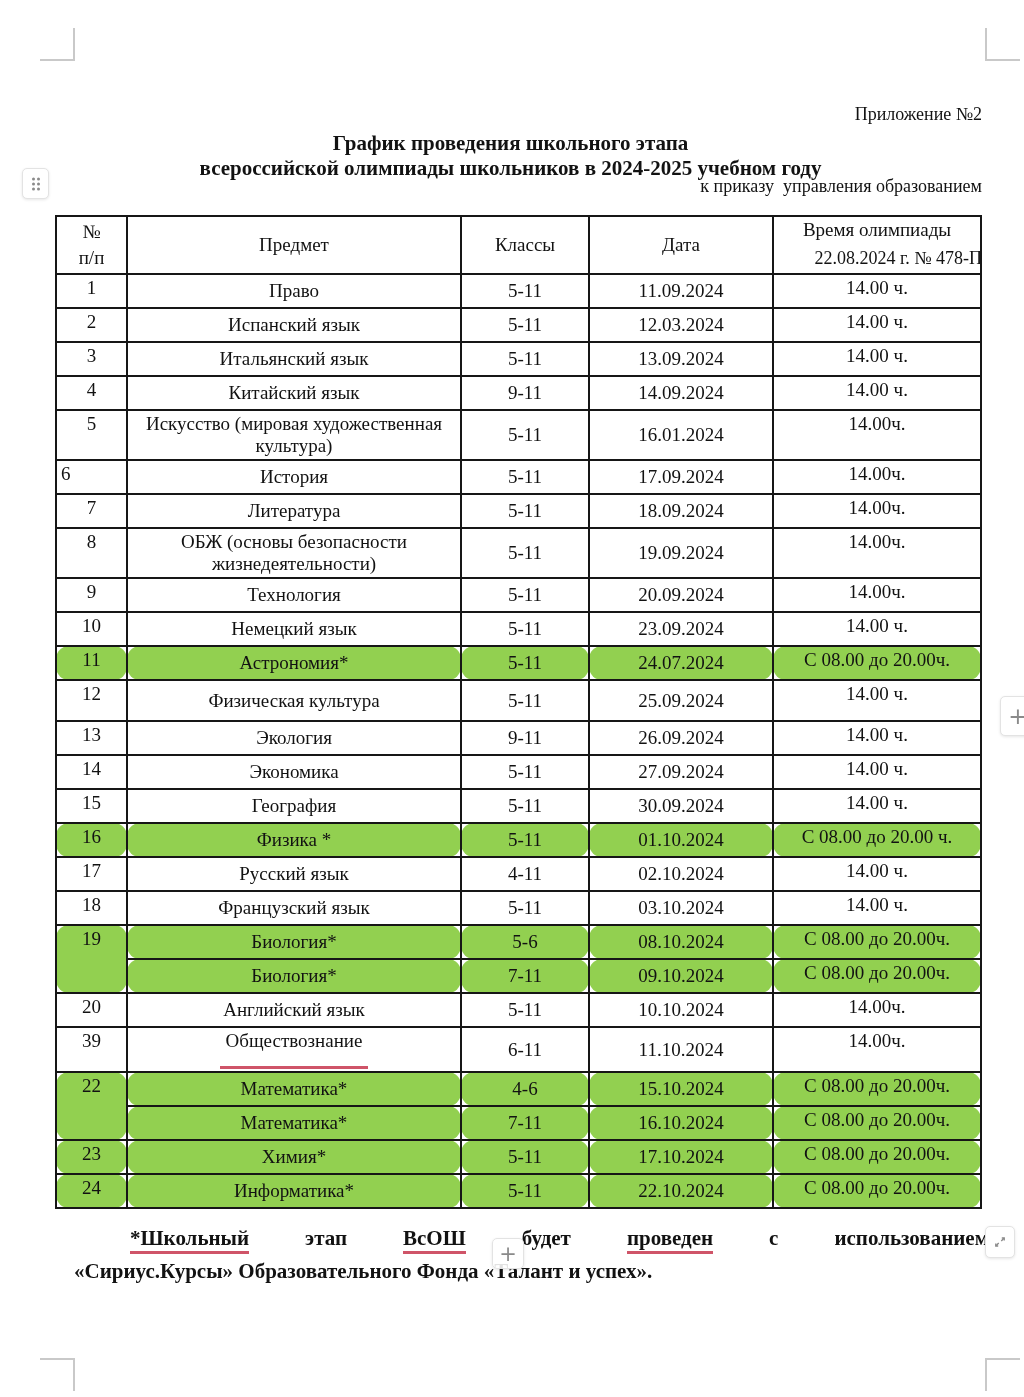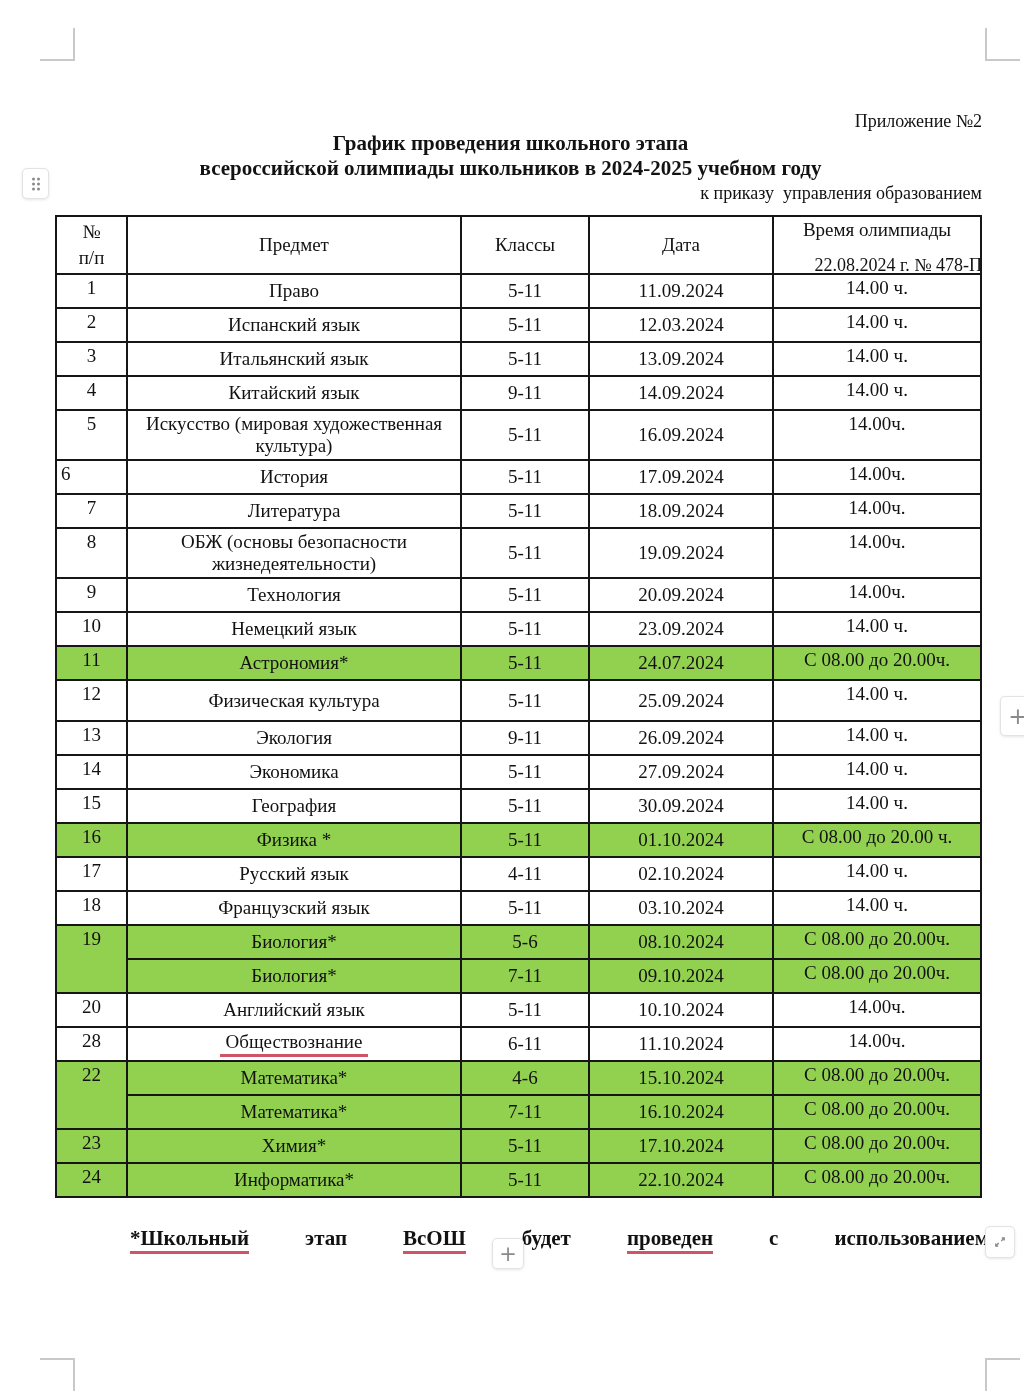--- a/index.html
+++ b/index.html
@@ -20,21 +20,21 @@
 
   
   .crop{position:absolute;width:33px;height:31px;border:0 solid #c9c9c9;}
   .crop.tl{left:40px;top:28px;border-right-width:2px;border-bottom-width:2px;}
   .crop.tr{left:985px;top:28px;border-left-width:2px;border-bottom-width:2px;}
   .crop.bl{left:40px;top:1358px;border-right-width:2px;border-top-width:2px;}
   .crop.br{left:985px;top:1358px;border-left-width:2px;border-top-width:2px;}
 
   
   .doc-header{
-    position:absolute;top:62px;right:42px;
+    position:absolute;top:55px;right:42px;
     text-align:right;font-size:18px;line-height:1.33;
     white-space:pre-wrap;
   }
 
   .doc-title{
     position:absolute;top:131px;left:55px;width:911px;
     text-align:center;font-weight:bold;font-size:21px;line-height:1.2;
   }
 
   
@@ -51,26 +51,26 @@
     overflow:hidden;
   }
   .schedule thead tr{height:58px;}
   .schedule tbody tr{height:34px;}
   .schedule tbody tr.tall{height:41px;}
   .col-num{width:61px;vertical-align:top;}
   .col-subject{width:324px;vertical-align:middle;margin-left:28px;}
   .col-classes{width:118px;vertical-align:middle;}
   .col-date{width:174px;vertical-align:middle;}
   .col-time{width:198px;vertical-align:top;}
-  .schedule tbody tr.green td{background:var(--green);}
+  .schedule tbody tr.green td{background:var(--green);border-radius:13px;}
   .hdr-num div{line-height:1.35;}
   .spell-marked{
     display:inline-block;
     border-bottom:3px solid var(--red);
-    padding:0 6px 1px 6px;
+    padding:0 6px 14px 6px;
   }
 
   
   .doc-footer{
     position:absolute;top:1222px;left:74px;width:915px;
     font-weight:bold;font-size:21px;line-height:1.55;
   }
   .f-line{text-align:justify;text-align-last:justify;}
   .f-line.first{text-indent:56px;}
   .f-line.last{text-align-last:left;}
@@ -152,21 +152,21 @@
         <td class="col-num">4</td>
         <td class="col-subject"><span>Китайский язык</span></td>
         <td class="col-classes">9-11</td>
         <td class="col-date">14.09.2024</td>
         <td class="col-time">14.00 ч.</td>
       </tr>
       <tr>
         <td class="col-num">5</td>
         <td class="col-subject"><span>Искусство (мировая художественная культура)</span></td>
         <td class="col-classes">5-11</td>
-        <td class="col-date">16.09.2024</td>
+        <td class="col-date">16.01.2024</td>
         <td class="col-time">14.00ч.</td>
       </tr>
       <tr>
         <td class="col-num" style="text-align: left;">6</td>
         <td class="col-subject"><span>История</span></td>
         <td class="col-classes">5-11</td>
         <td class="col-date">17.09.2024</td>
         <td class="col-time">14.00ч.</td>
       </tr>
       <tr>
@@ -267,21 +267,21 @@
         <td class="col-time">С 08.00 до 20.00ч.</td>
       </tr>
       <tr>
         <td class="col-num">20</td>
         <td class="col-subject"><span>Английский язык</span></td>
         <td class="col-classes">5-11</td>
         <td class="col-date">10.10.2024</td>
         <td class="col-time">14.00ч.</td>
       </tr>
       <tr>
-        <td class="col-num">28</td>
+        <td class="col-num">39</td>
         <td class="col-subject"><span class="spell-marked">Обществознание</span></td>
         <td class="col-classes">6-11</td>
         <td class="col-date">11.10.2024</td>
         <td class="col-time">14.00ч.</td>
       </tr>
       <tr class="green">
         <td class="col-num" rowspan="2">22</td>
         <td class="col-subject"><span>Математика*</span></td>
         <td class="col-classes">4-6</td>
         <td class="col-date">15.10.2024</td>
@@ -305,20 +305,21 @@
         <td class="col-subject"><span>Информатика*</span></td>
         <td class="col-classes">5-11</td>
         <td class="col-date">22.10.2024</td>
         <td class="col-time">С 08.00 до 20.00ч.</td>
       </tr>
     </tbody>
 </table>
 
 <div class="doc-footer" id="footer">
     <div class="f-line first"><span class="marked">*Школьный</span><span> этап </span><span class="marked">ВсОШ</span><span> будет </span><span class="marked">проведен</span><span> с использованием</span></div>
+    <div class="f-line last"><span>«Сириус.Курсы» Образовательного Фонда  «Талант и успех».</span></div>
   </div>
 
 <div class="ui-btn" id="drag-handle">
   <svg width="12" height="18" viewBox="0 0 12 18">
     <circle cx="3.5" cy="4" r="1.5" fill="#8a8a8a"></circle>
       <circle cx="8.5" cy="4" r="1.5" fill="#8a8a8a"></circle>
     <circle cx="3.5" cy="9" r="1.5" fill="#8a8a8a"></circle>
       <circle cx="8.5" cy="9" r="1.5" fill="#8a8a8a"></circle>
     <circle cx="3.5" cy="14" r="1.5" fill="#8a8a8a"></circle>
       <circle cx="8.5" cy="14" r="1.5" fill="#8a8a8a"></circle>

